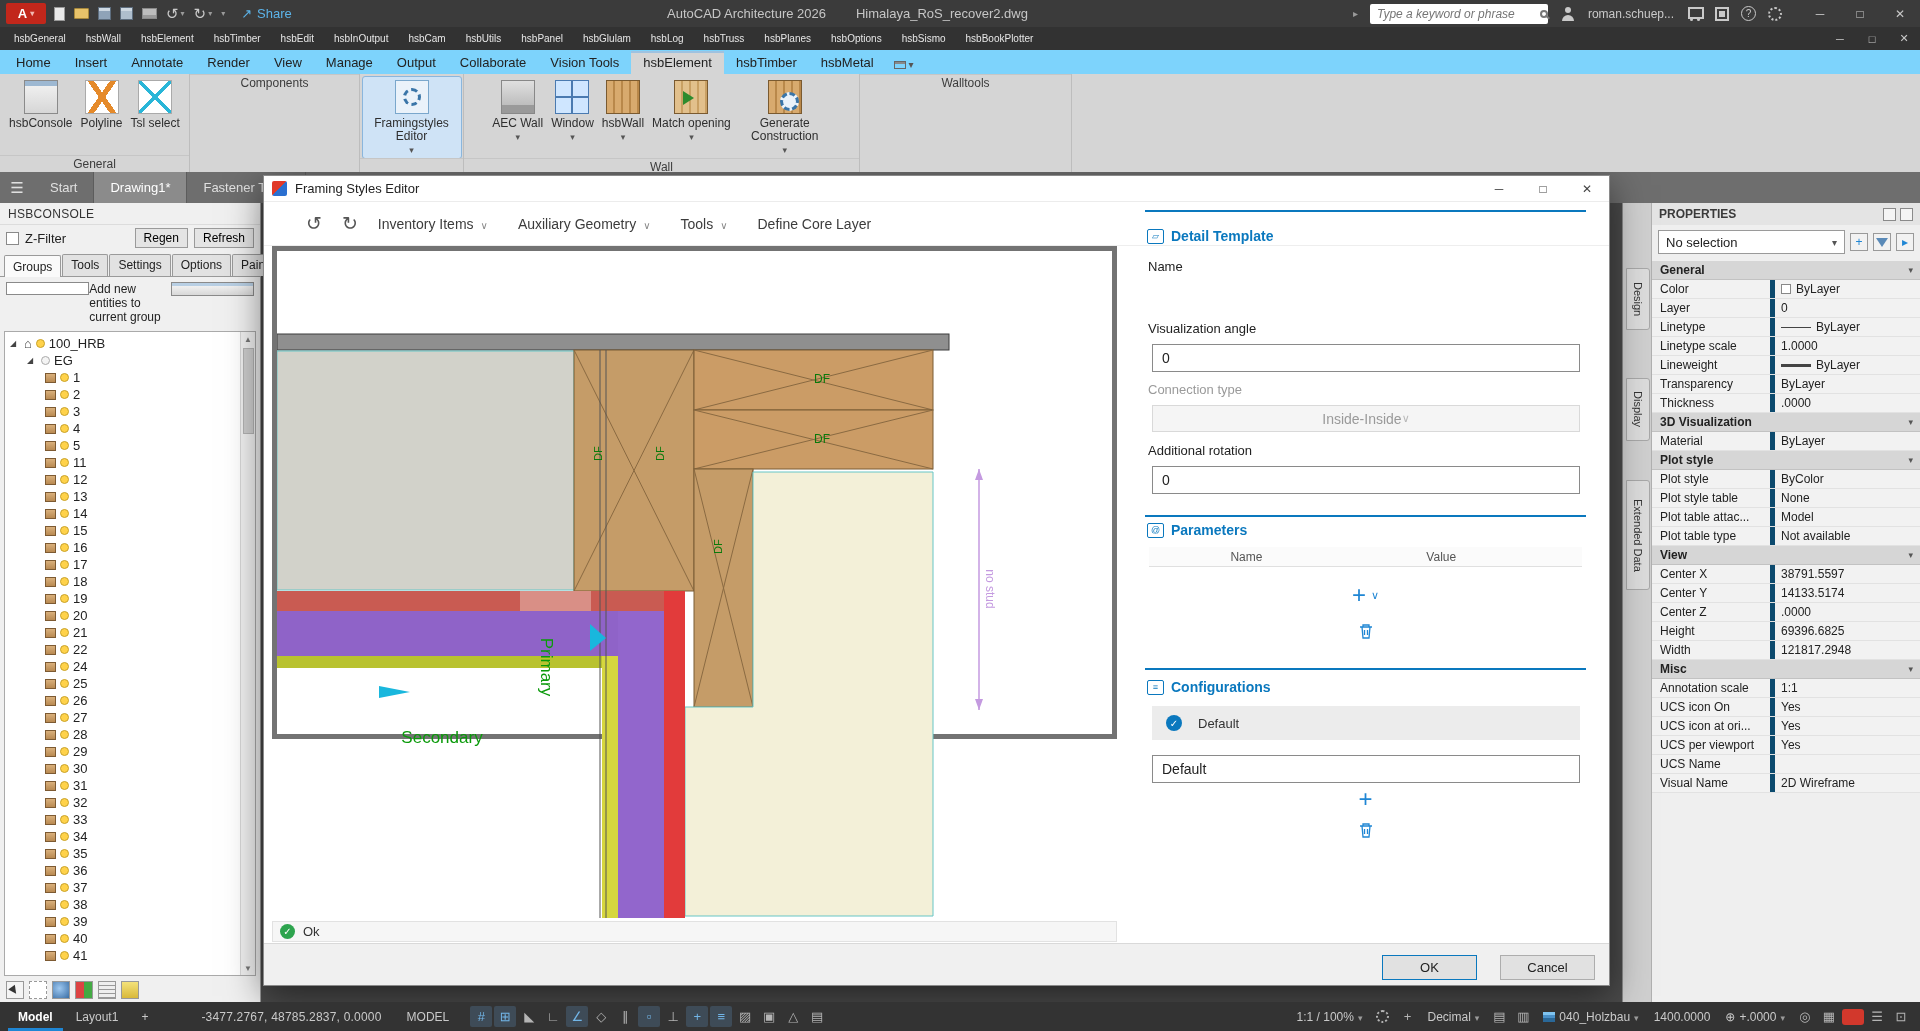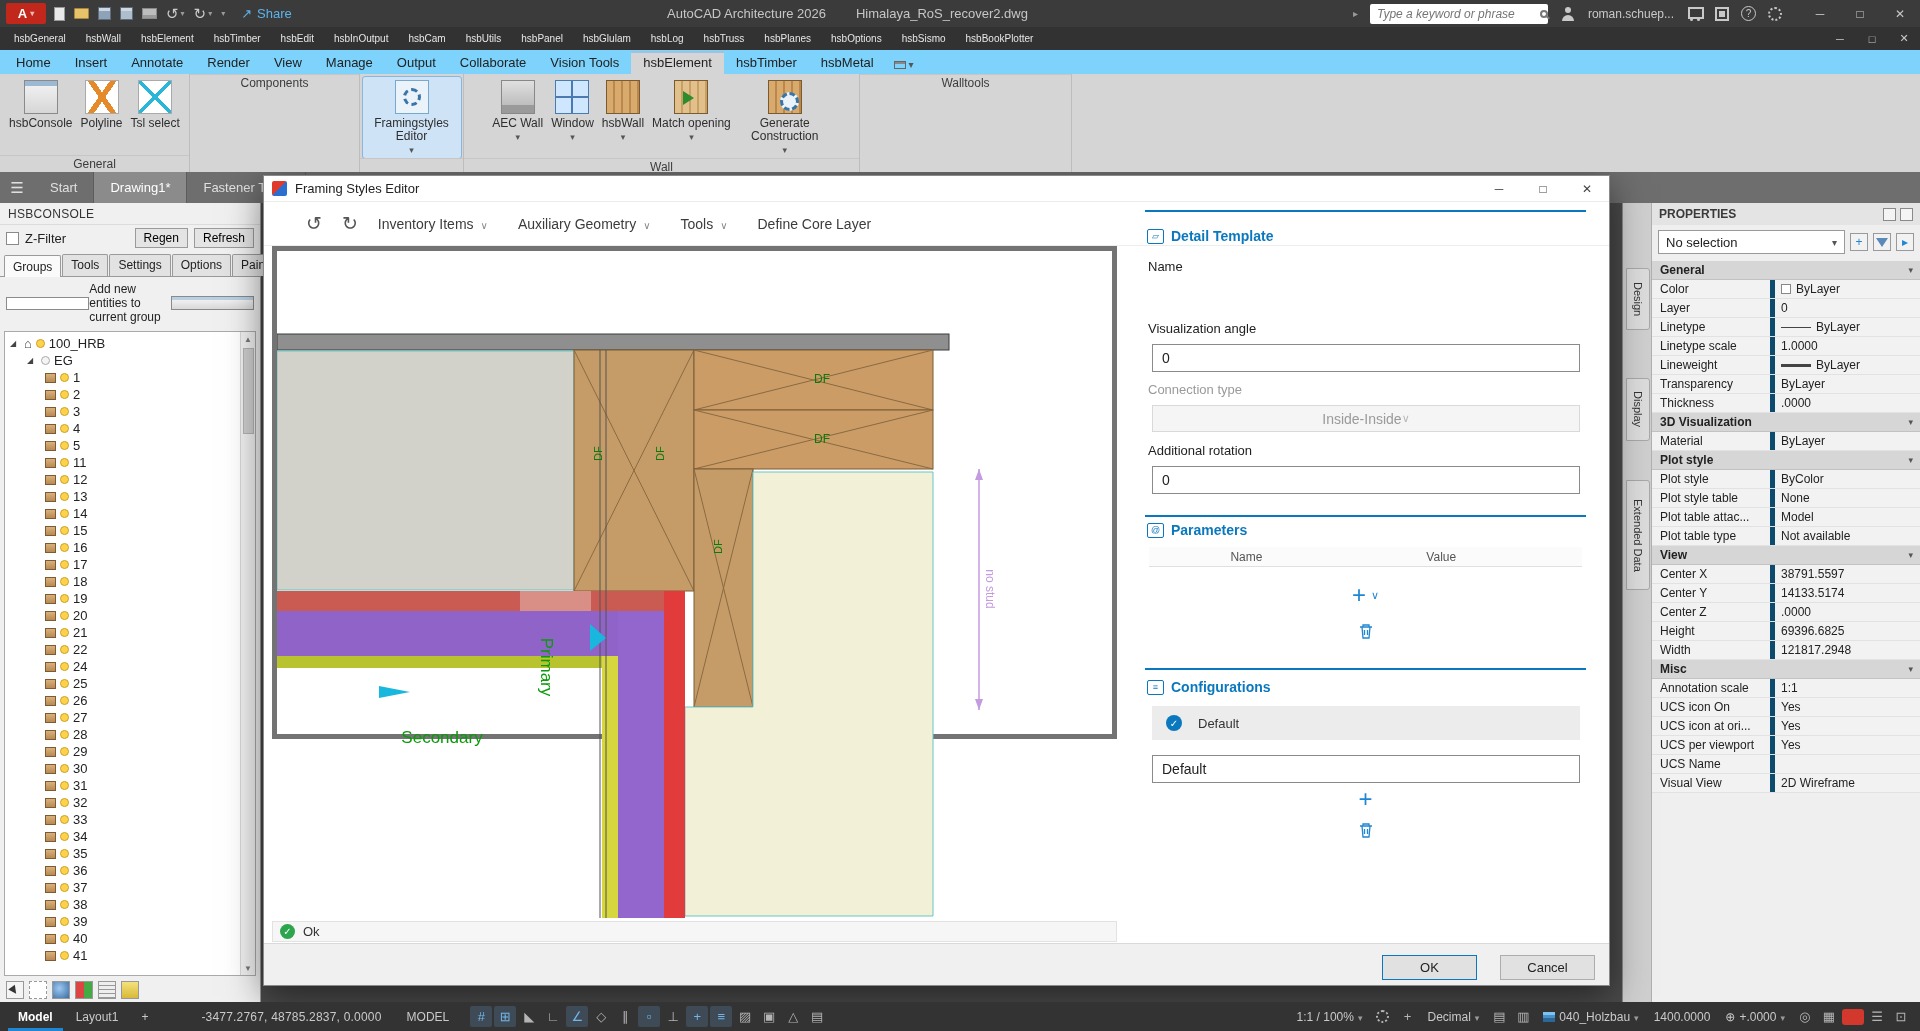--- a/index.html
+++ b/index.html
@@ -88,21 +88,21 @@
   
   .console{position:absolute;left:0;top:203px;bottom:29px;width:261px;background:#f0f0f0;border-right:1px solid #9a9a9a;display:flex;flex-direction:column;color:#222;z-index:5}
   .c-title{height:22px;line-height:22px;padding-left:8px;font-size:12px;color:#333;border-bottom:1px solid #dcdcdc;letter-spacing:.3px}
   .c-zrow{display:flex;align-items:center;padding:3px 6px;gap:6px}
   .cbx{width:13px;height:13px;background:#fff;border:1px solid #8a8a8a;flex:none}
   .c-btn{background:#e4e4e4;border:1px solid #9a9a9a;padding:2px 8px;font-size:12px}
   .c-spacer{flex:1}
   .c-tabs{display:flex;padding:3px 4px 0;border-bottom:1px solid #9a9a9a}
   .c-tab{padding:3px 8px;border:1px solid #9a9a9a;border-bottom:none;background:#e2e2e2;font-size:12px;margin-right:1px;border-radius:2px 2px 0 0}
   .c-tab.active{background:#fafafa;position:relative;top:1px;padding-top:4px}
-  .c-add{display:flex;align-items:center;gap:0;padding:5px 6px}
+  .c-add{display:flex;gap:0;padding:5px 6px}
   .c-add span{flex:1;font-size:12px}
   .c-addicon{width:16px;height:14px;background:linear-gradient(#f8f8f8,#d8d8d8);border:1px solid #8a8a8a;box-shadow:inset 0 3px 0 #b8cfe4;flex:none}
   .c-tree{flex:1;background:#fff;border:1px solid #aaa;margin:2px 4px;overflow:hidden;position:relative;padding:3px 0;font-size:13px}
   .trow{height:17px;display:flex;align-items:center;gap:4px;padding-left:5px;white-space:nowrap}
   .trow.lvl1{padding-left:22px}
   .titem{padding-left:40px}
   .texp{width:10px;color:#444;font-size:8px;flex:none}
   .thouse{color:#444;font-size:13px;line-height:10px}
   .tbulb{width:9px;height:9px;border-radius:50%;background:#ffd24a;border:1px solid #c9a22a;flex:none}
   .tbulb.dim{background:#f4f4f4;border-color:#aaa}
@@ -925,21 +925,21 @@
         <div class="prow">
           <span class="pl">UCS Name</span>
           <span class="pv">
 
             <span></span>
           </span>
 
         </div>
 
         <div class="prow">
-          <span class="pl">Visual View</span>
+          <span class="pl">Visual Name</span>
           <span class="pv">
 
             <span>2D Wireframe</span>
           </span>
 
         </div>
       </div>
   </div>
 </div>
 <style></style>

